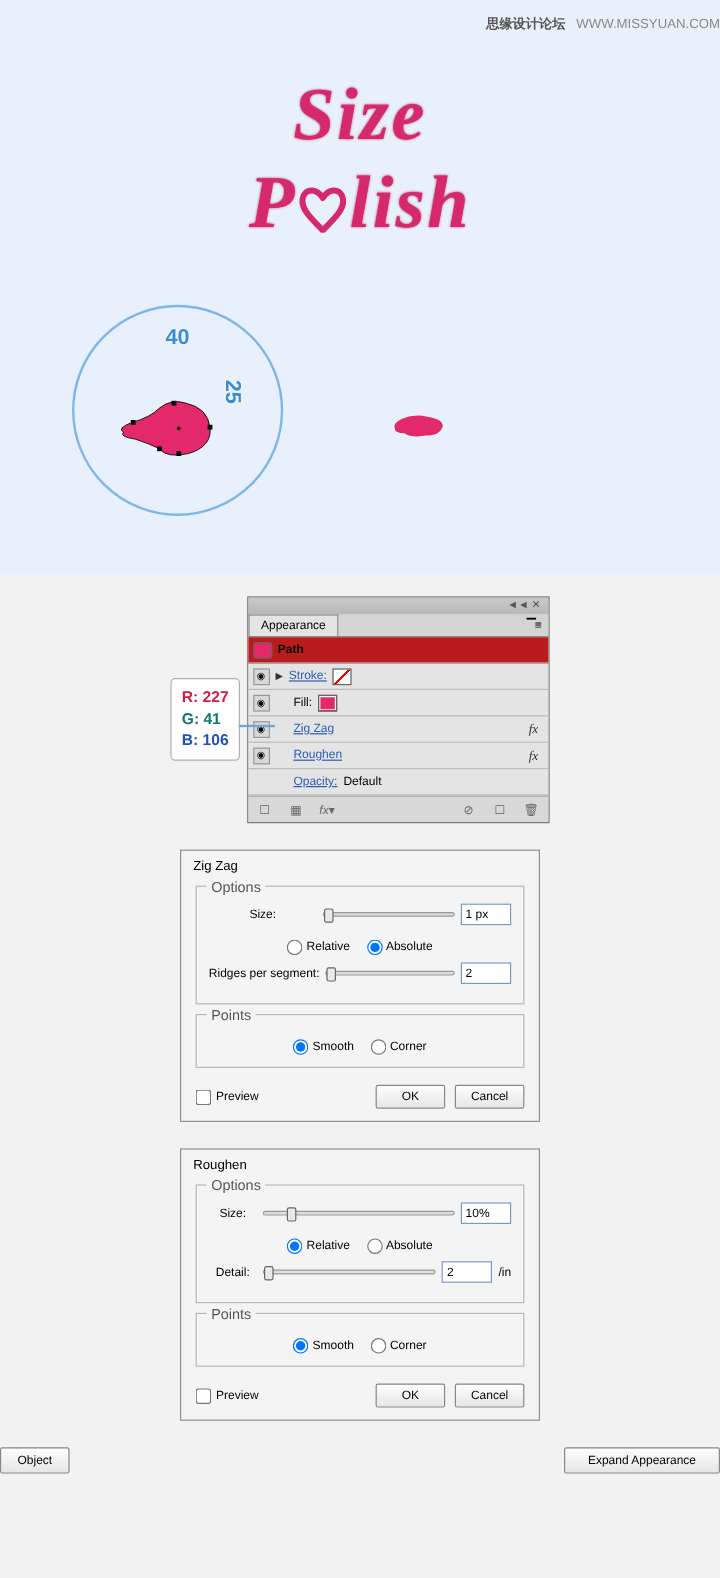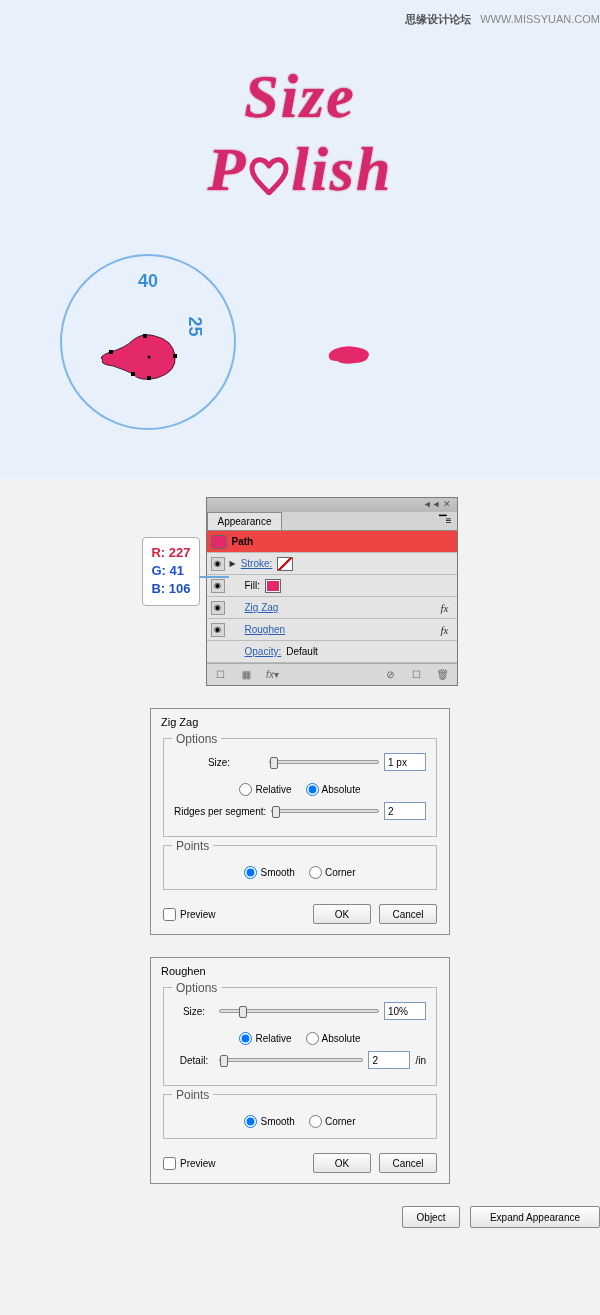--- a/index.html
+++ b/index.html
@@ -12,33 +12,33 @@
 .heart { display: inline-block; vertical-align: middle; }
 .circle-zone { position: absolute; top: 254px; left: 60px; width: 176px; height: 176px; border: 2.5px solid #7eb6ea; border-radius: 50%; }
 .circle-zone .num40 { position: absolute; top: 15px; left: 50%; transform: translateX(-50%); color: #3a8dd4; font-weight: bold; font-size: 18px; text-shadow: 0 0 2px #fff; }
 .circle-zone .num25 { position: absolute; top: 60px; right: 30px; color: #3a8dd4; font-weight: bold; font-size: 18px; text-shadow: 0 0 2px #fff; transform: rotate(90deg); }
 .blob1 { position: absolute; top: 330px; left: 95px; }
 .blob2 { position: absolute; top: 343px; left: 325px; }
 
 .lower { background: #f2f2f2; padding: 18px 0 25px; }
 .panel-wrap { display: flex; justify-content: center; gap: 6px; align-items: flex-start; }
 
-.rgb-callout { background: #fff; border: 1px solid #b0b0b0; border-radius: 4px; padding: 6px 8px; font-size: 13px; font-weight: bold; line-height: 1.4; position: relative; margin-top: 40px; }
+.rgb-callout { background: #fff; border: 1px solid #b0b0b0; border-radius: 4px; padding: 6px 8px; font-size: 13px; font-weight: bold; line-height: 1.4; position: relative; margin-top: 68px; }
 .rgb-callout::after { content: ''; position: absolute; right: -30px; top: 38px; width: 30px; height: 2px; background: #6fa8d8; }
 .rgb-callout .r { color: #d02040; }
-.rgb-callout .g { color: #1d4ed8; }
+.rgb-callout .g { color: #0f766e; }
 .rgb-callout .b { color: #2050c0; }
 
 .appearance { width: 252px; background: #d4d4d4; border: 1px solid #7a7a7a; }
 .app-top { background: linear-gradient(#c8c8c8,#b8b8b8); height: 14px; text-align: right; padding: 1px 6px; font-size: 9px; color: #555; }
 .app-tab { background: #d4d4d4; border-bottom: 1px solid #8a8a8a; padding: 0; }
 .app-tab span { display: inline-block; background: #e4e4e4; padding: 3px 10px; border: 1px solid #8a8a8a; border-bottom: none; font-size: 10px; }
 .app-body { background: #e4e4e4; }
 .app-row { display: flex; align-items: center; height: 22px; border-bottom: 1px solid #bcbcbc; padding: 0 4px; gap: 5px; font-size: 10px; }
-.app-row.head { background: #ef4444; }
+.app-row.head { background: #b91c1c; }
 .eye { width: 14px; height: 14px; background: #d8d8d8; border: 1px solid #999; display: inline-flex; align-items: center; justify-content: center; font-size: 8px; }
 .link { color: #2a5db0; text-decoration: underline; cursor: pointer; }
 .swatch { width: 16px; height: 14px; border: 1px solid #666; display: inline-block; }
 .swatch.stroke { background: linear-gradient(135deg,#fff 45%,#e00 45%,#e00 55%,#fff 55%); }
 .swatch.fill { background: #e3296a; box-shadow: inset 0 0 0 1px #fff; }
 .swatch.path { background: #e3296a; border-radius: 3px; }
 .fx { margin-left: auto; font-style: italic; font-family: Georgia; font-size: 11px; color: #333; padding-right: 4px; }
 .tri { font-size: 8px; color: #333; }
 .app-foot { background: #d8d8d8; height: 22px; display: flex; align-items: center; gap: 10px; padding: 0 6px; border-top: 1px solid #aaa; color: #666; font-size: 10px; }
 .app-foot .ico { width: 16px; text-align: center; }
@@ -54,21 +54,21 @@
 .slider { flex: 1; height: 4px; background: #ddd; border: 1px solid #999; border-radius: 2px; position: relative; }
 .slider .thumb { position: absolute; top: -4px; width: 8px; height: 12px; background: #e8e8e8; border: 1px solid #666; border-radius: 2px; }
 input.txt { width: 42px; height: 18px; border: 1px solid #7a9ac0; padding: 1px 3px; font-size: 10px; }
 .radio-row { display: flex; gap: 14px; justify-content: center; font-size: 10px; margin-top: 12px; }
 .radio-row label { display: flex; align-items: center; gap: 3px; min-width: auto; }
 .dlg-foot { display: flex; align-items: center; gap: 8px; padding: 6px 12px 0; }
 .dlg-foot .preview { display: flex; align-items: center; gap: 4px; font-size: 10px; }
 .dlg-foot .spacer { flex: 1; }
 .btn { min-width: 58px; height: 20px; background: linear-gradient(#fdfdfd,#e6e6e6); border: 1px solid #888; font-size: 10px; cursor: pointer; border-radius: 2px; padding: 0 10px; }
 
-.bottom-btns { display: flex; justify-content: flex-end; gap: 10px; margin-top: 22px; }
+.bottom-btns { display: flex; justify-content: space-between; gap: 10px; margin-top: 22px; }
 .bottom-btns .btn { height: 22px; }
 </style>
 </head>
 <body>
 
 <div class="canvas">
   <div class="watermark">
     <span class="cn">思缘设计论坛</span>
     <span>WWW.MISSYUAN.COM</span>
   </div>

